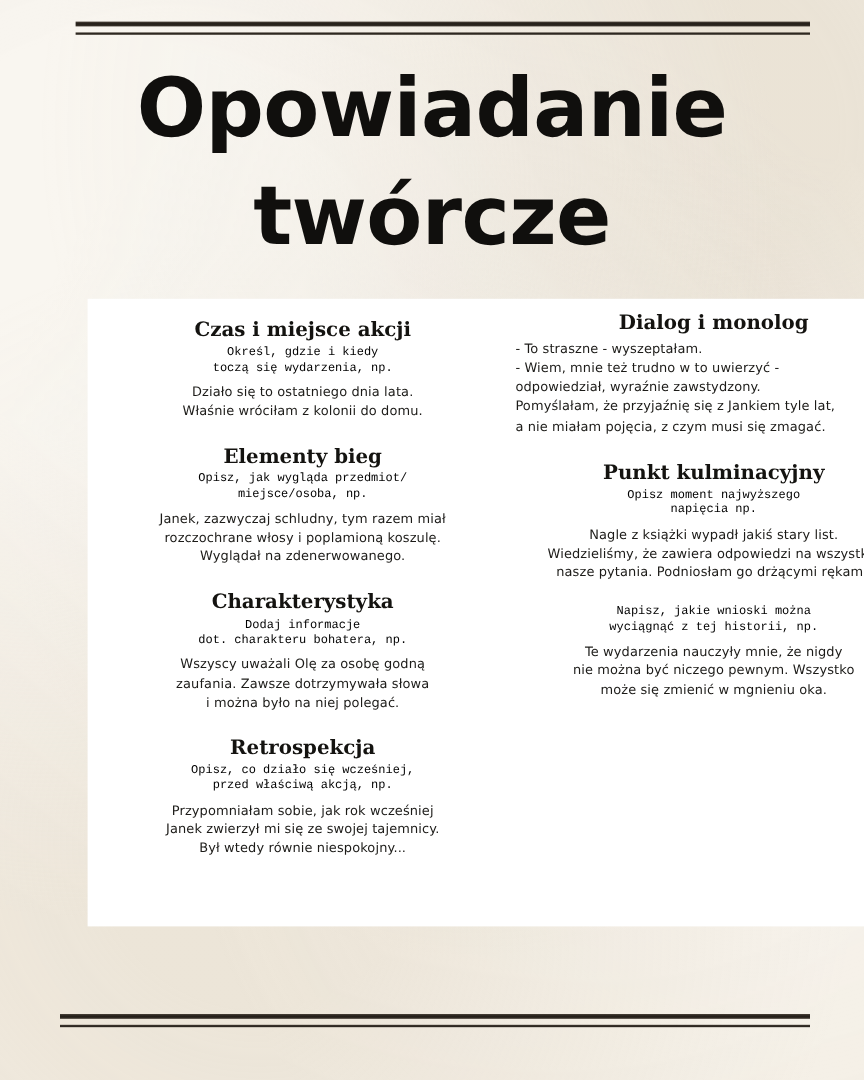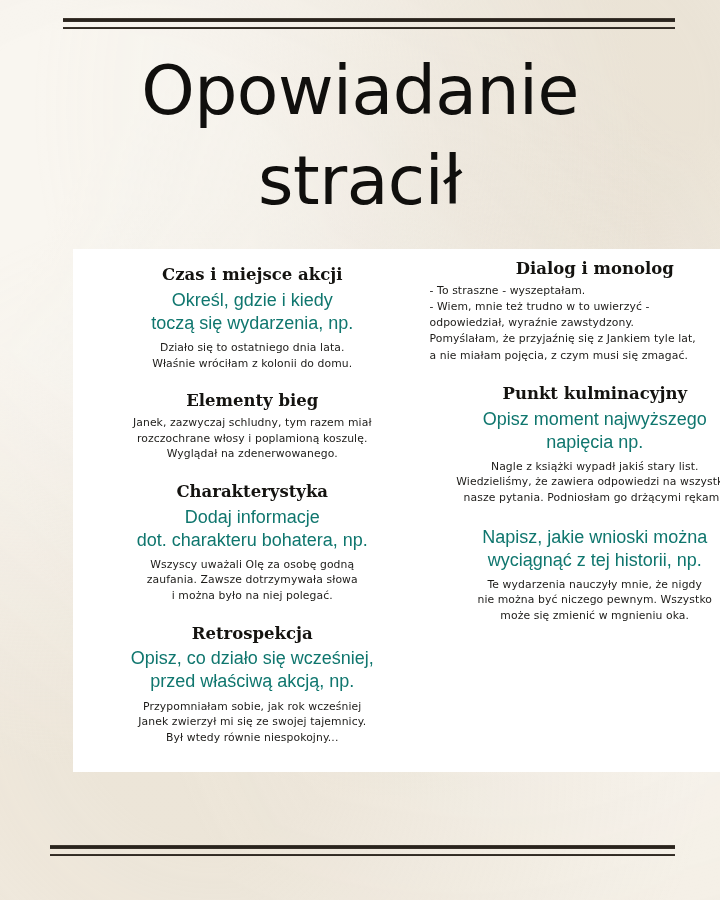--- a/index.html
+++ b/index.html
@@ -59,21 +59,21 @@
   .title-block {
     position: absolute;
     top: 46px;
     left: 0;
     width: 720px;
     text-align: center;
     z-index: 2;
   }
   .title-line {
     font-family: "DejaVu Sans", sans-serif;
-    font-weight: 400;
+    font-weight: 700;
     font-size: 68px;
     line-height: 1.32;
     color: #100f0d;
     letter-spacing: -0.5px;
   }
 
   
   .card {
     position: absolute;
     left: 73px;
@@ -99,23 +99,23 @@
   }
   .section-heading {
     font-family: "DejaVu Serif", serif;
     font-weight: 700;
     font-size: 16.5px;
     color: #141310;
     margin: 0 0 4px 0;
     line-height: 1.2;
   }
   .section-instruction {
-    font-family: Liberation Sans, sans-serif;
-    font-size: 18px;
-    color: #0f766e;
+    font-family: Liberation Mono, monospace;
+    font-size: 10px;
+    color: #000000;
     line-height: 1.28;
     margin: 0 0 5px 0;
   }
   .section-example {
     font-family: "DejaVu Sans", sans-serif;
     font-size: 10.8px;
     color: #1c1b18;
     line-height: 1.45;
     margin: 0;
     letter-spacing: 0.1px;
@@ -147,33 +147,34 @@
 
 <div class="paper-texture"></div>
 
 <div class="rule-group top">
   <div class="rule-thick"></div>
   <div class="rule-thin"></div>
 </div>
 
 <div class="title-block">
   <div class="title-line">Opowiadanie</div>
-  <div class="title-line">stracił</div>
+  <div class="title-line">twórcze</div>
 </div>
 
 <div class="card">
 
   <div class="column left">
     <div class="section s-czas">
       <div class="section-heading">Czas i miejsce akcji</div>
       <div class="section-instruction">Określ, gdzie i kiedy<br>toczą się wydarzenia, np.</div>
       <div class="section-example">Działo się to ostatniego dnia lata.<br>Właśnie wróciłam z kolonii do domu.</div>
     </div>
     <div class="section s-elementy">
       <div class="section-heading">Elementy bieg</div>
+      <div class="section-instruction">Opisz, jak wygląda przedmiot/<br>miejsce/osoba, np.</div>
       <div class="section-example">Janek, zazwyczaj schludny, tym razem miał<br>rozczochrane włosy i poplamioną koszulę.<br>Wyglądał na zdenerwowanego.</div>
     </div>
     <div class="section s-charakter">
       <div class="section-heading">Charakterystyka</div>
       <div class="section-instruction">Dodaj informacje<br>dot. charakteru bohatera, np.</div>
       <div class="section-example">Wszyscy uważali Olę za osobę godną<br>zaufania. Zawsze dotrzymywała słowa<br>i można było na niej polegać.</div>
     </div>
     <div class="section s-retro">
       <div class="section-heading">Retrospekcja</div>
       <div class="section-instruction">Opisz, co działo się wcześniej,<br>przed właściwą akcją, np.</div>

